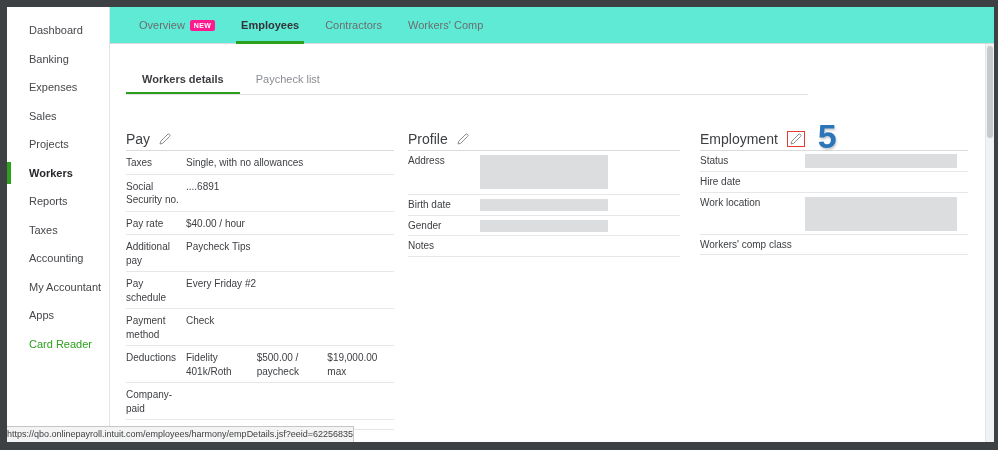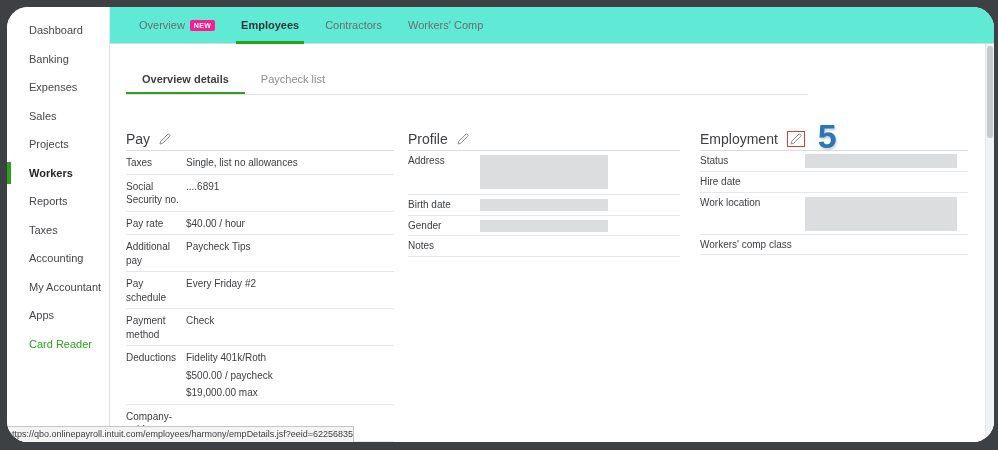--- a/index.html
+++ b/index.html
@@ -2,21 +2,21 @@
 <html><head>
 <meta charset="utf-8">
 <style>
   * { box-sizing: border-box; }
   html,body { margin:0; padding:0; }
   body {
     width:998px; height:450px; position:relative; overflow:hidden;
     background:#3e4144;
     font-family:"Liberation Sans", sans-serif;
   }
-  .screen { position:absolute; left:7px; top:7px; width:987px; height:435px; background:#fff; overflow:hidden;border-radius:21px; }
+  .screen { position:absolute; left:7px; top:7px; width:987px; height:435px; background:#fff; overflow:hidden; }
 
   
   .sidebar { position:absolute; left:0; top:0; width:103px; height:100%; background:#fff; border-right:1px solid #e2e4e7; padding-top:9px; }
   .side-item { position:relative; height:28.5px; line-height:28.5px; padding-left:22px; font-size:11px; color:#45474b; white-space:nowrap; cursor:pointer; }
   .side-item.active { font-weight:bold; color:#26272a; }
   .side-item.active::before { content:""; position:absolute; left:0; top:3px; bottom:3px; width:4px; background:#2ca01c; }
   .side-item.accent { color:#2ca01c; }
 
   
   .topnav { position:absolute; left:103px; right:0; top:0; height:37px; background:#5eead4; border-bottom:1px solid #d7d9dc; display:flex; align-items:stretch; padding-left:16px; }
@@ -41,21 +41,21 @@
   .col-head { display:flex; align-items:center; gap:9px; height:23px; border-bottom:1px solid #d9dbde; overflow:visible; }
   .col-head h2 { margin:0; font-size:14px; font-weight:normal; color:#3c3e42; }
   .pencil { display:inline-flex; align-items:center; justify-content:center; cursor:pointer; }
   .pencil svg { display:block; }
   .redbox { border:1px solid #e23b30; padding:1px 2px; }
   .step-number { font-size:34px; font-weight:bold; color:#2a76b9; line-height:1; margin-left:4px; position:relative; top:-3px; text-shadow:1px 2px 2px rgba(0,0,0,.18); }
 
   .row { display:flex; padding:5px 0 4px; border-bottom:1px solid #e5e7ea; font-size:10px; color:#3c3e42; line-height:1.35; }
   .row .lbl { flex:0 0 60px; padding-right:4px; }
   .row .val { flex:1; }
-  .vals { flex:1; display:flex; flex-direction:column; gap:4px; }
+  .vals { flex:1; display:flex; flex-direction:row; gap:4px; }
 
   .col-profile .lbl { flex:0 0 56px; }
   .col-profile .row { padding:3px 0;gap:16px; }
   .col-emp .lbl { flex:0 0 105px; }
   .col-emp .row { padding:3px 0; min-height:19px; }
 
   .redact { background:#dcdddf; }
   .redact-address { width:128px; height:34px; margin-top:1px; }
   .redact-small { width:128px; height:12px; margin-top:1px; }
   .redact-status { width:152px; height:14px; }
@@ -95,37 +95,37 @@
       <span class="badge">NEW</span>
     </div>
     <div class="tab active">Employees</div>
     <div class="tab">Contractors</div>
     <div class="tab">Workers' Comp</div>
   </header>
 
   <main class="content">
 
     <div class="subtabs">
-      <div class="subtab active">Overview details</div>
+      <div class="subtab active">Workers details</div>
       <div class="subtab">Paycheck list</div>
     </div>
     <div class="subtab-divider"></div>
 
     <section class="col col-pay">
       <div class="col-head">
         <h2>Pay</h2>
         <span class="pencil">
           <svg width="12" height="12" viewBox="0 0 24 24" fill="none" stroke="#8a8d91" stroke-width="2" stroke-linecap="round" stroke-linejoin="round">
               <path d="M17 3a2.83 2.83 0 1 1 4 4L7.5 20.5 2 22l1.5-5.5L17 3z"></path>
             </svg>
         </span>
       </div>
       <div class="row">
         <span class="lbl">Taxes</span>
-        <span class="val">Single, list no allowances</span>
+        <span class="val">Single, with no allowances</span>
       </div>
       <div class="row">
         <span class="lbl">Social Security no.</span>
         <span class="val">....6891</span>
       </div>
       <div class="row">
         <span class="lbl">Pay rate</span>
         <span class="val">$40.00 / hour</span>
       </div>
       <div class="row">

